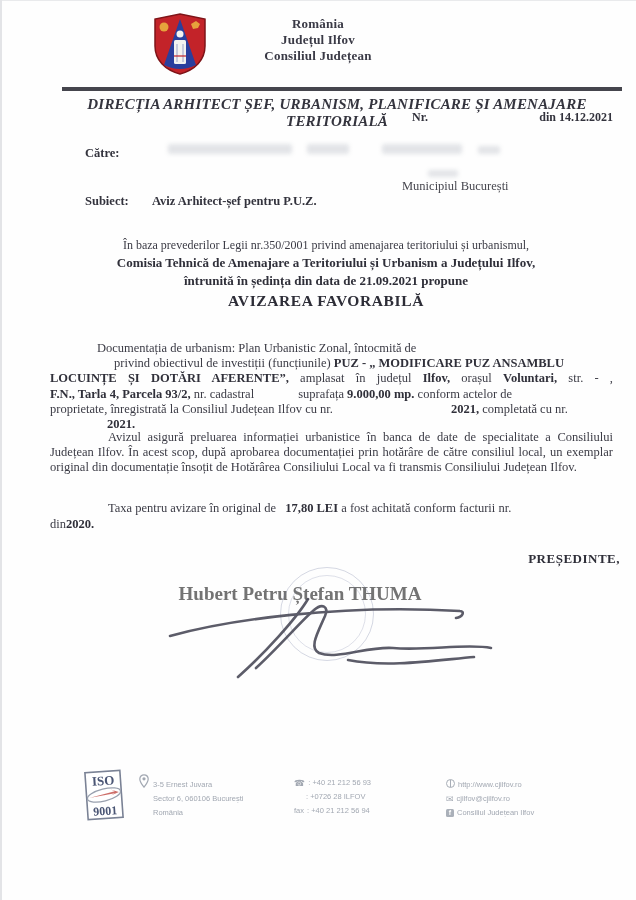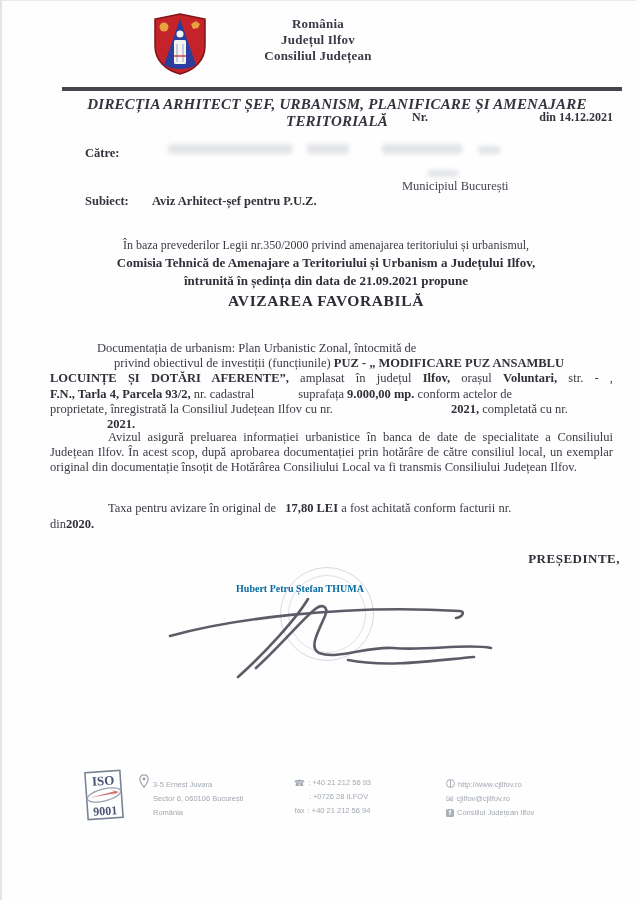--- a/index.html
+++ b/index.html
@@ -34,33 +34,33 @@
   
   .p2{position:absolute;left:50px;width:563px;top:341px;font-size:12.5px;line-height:15.2px;}
   .tline{white-space:nowrap;}
   .p3{position:absolute;left:50px;width:563px;top:430px;font-size:12.5px;line-height:15.2px;
     text-align:justify;text-indent:58px;}
   .p4{position:absolute;left:50px;width:563px;top:500px;font-size:12.5px;line-height:16px;}
   
   .pres{position:absolute;left:0;right:16px;top:551px;text-align:right;font-weight:bold;
     font-size:13px;letter-spacing:.5px;color:#2f2f39;}
   .pname{position:absolute;left:0;right:36px;top:583px;text-align:center;font-weight:bold;
-    font-size:10px;color:#0369a1;}
+    font-size:19px;color:#737373;}
   .stamp{position:absolute;left:280px;top:567px;width:92px;height:92px;border-radius:50%;
     border:1px solid rgba(105,115,155,.28);}
   .stamp::after{content:"";position:absolute;inset:7px;border-radius:50%;
     border:1px solid rgba(105,115,155,.22);}
   .sig{position:absolute;left:168px;top:596px;}
   
   .footer{position:absolute;left:0;right:0;top:766px;height:70px;
     font-family:"Liberation Sans", sans-serif;font-size:7.5px;color:#a2a8b2;line-height:14px;}
   .iso{position:absolute;left:85px;top:4px;transform:rotate(-4deg);}
   .pin{position:absolute;left:139px;top:8px;}
   .addr{position:absolute;left:153px;top:12px;}
-  .phone{position:absolute;left:294px;top:10px;text-align:center;}
+  .phone{position:absolute;left:294px;top:10px;}
   .phone .row{white-space:nowrap;}
   .glyph{display:inline-block;color:#a2a8b2;font-size:9px;vertical-align:-1px;margin-right:3px;
     font-family:"DejaVu Sans", sans-serif;}
   .online{position:absolute;left:446px;top:12px;}
   .fb{display:inline-block;width:8px;height:8px;background:#aab0b9;color:#fff;border-radius:1.5px;
     font-size:7px;line-height:8px;text-align:center;font-weight:bold;margin-right:3px;
     font-family:"Liberation Sans", sans-serif;}
   .globe{display:inline-block;width:7px;height:7px;border:1px solid #a8aeb7;border-radius:50%;
     margin-right:3px;position:relative;vertical-align:-1px;}
   .globe::after{content:"";position:absolute;left:2.5px;top:-0.5px;width:2px;height:7px;
@@ -104,21 +104,21 @@
   <div class="redact" style="left:382px;top:144px;width:80px;height:10px;"></div>
   <div class="redact" style="left:478px;top:146px;width:22px;height:8px;"></div>
   <div class="redact" style="left:428px;top:170px;width:30px;height:7px;"></div>
 
   <div class="catre">Către:</div>
   <div class="recipient">Municipiul București</div>
   <div class="subj-label">Subiect:</div>
   <div class="subj-text">Aviz Arhitect-șef pentru P.U.Z.</div>
 
   <div class="preamble">
-    <div class="pre1">În baza prevederilor Legii nr.350/2000 privind amenajarea teritoriului și urbanismul,</div>
+    <div class="pre1">În baza prevederilor Legii nr.350/2001 privind amenajarea teritoriului și urbanismul,</div>
     <div class="pre2">Comisia Tehnică de Amenajare a Teritoriului și Urbanism a Județului Ilfov,</div>
     <div class="pre2">întrunită în ședința din data de 21.09.2021 propune</div>
     <div class="decision">AVIZAREA FAVORABILĂ</div>
   </div>
 
   <div class="p2">
       <div class="tline" style="text-indent: 47px;"><span>Documentația de urbanism: Plan Urbanistic Zonal, întocmită de</span></div>
       <div class="tline" style="text-indent: 64px;"><span>privind obiectivul de investiții (funcțiunile) </span><span class="b">PUZ - „ MODIFICARE PUZ ANSAMBLU</span></div>
       <div class="tline" style="text-align: justify; text-align-last: justify; white-space: normal;"><span class="b">LOCUINȚE ȘI DOTĂRI AFERENTE”, </span><span>amplasat în județul </span><span class="b">Ilfov, </span><span>orașul </span><span class="b">Voluntari, </span><span>str. - ,</span></div>
       <div class="tline"><span class="b">F.N., Tarla 4, Parcela 93/2, </span><span>nr. cadastral</span><span style="margin-left: 44px;">suprafața </span><span class="b">9.000,00 mp.</span><span>  conform actelor de</span></div>

